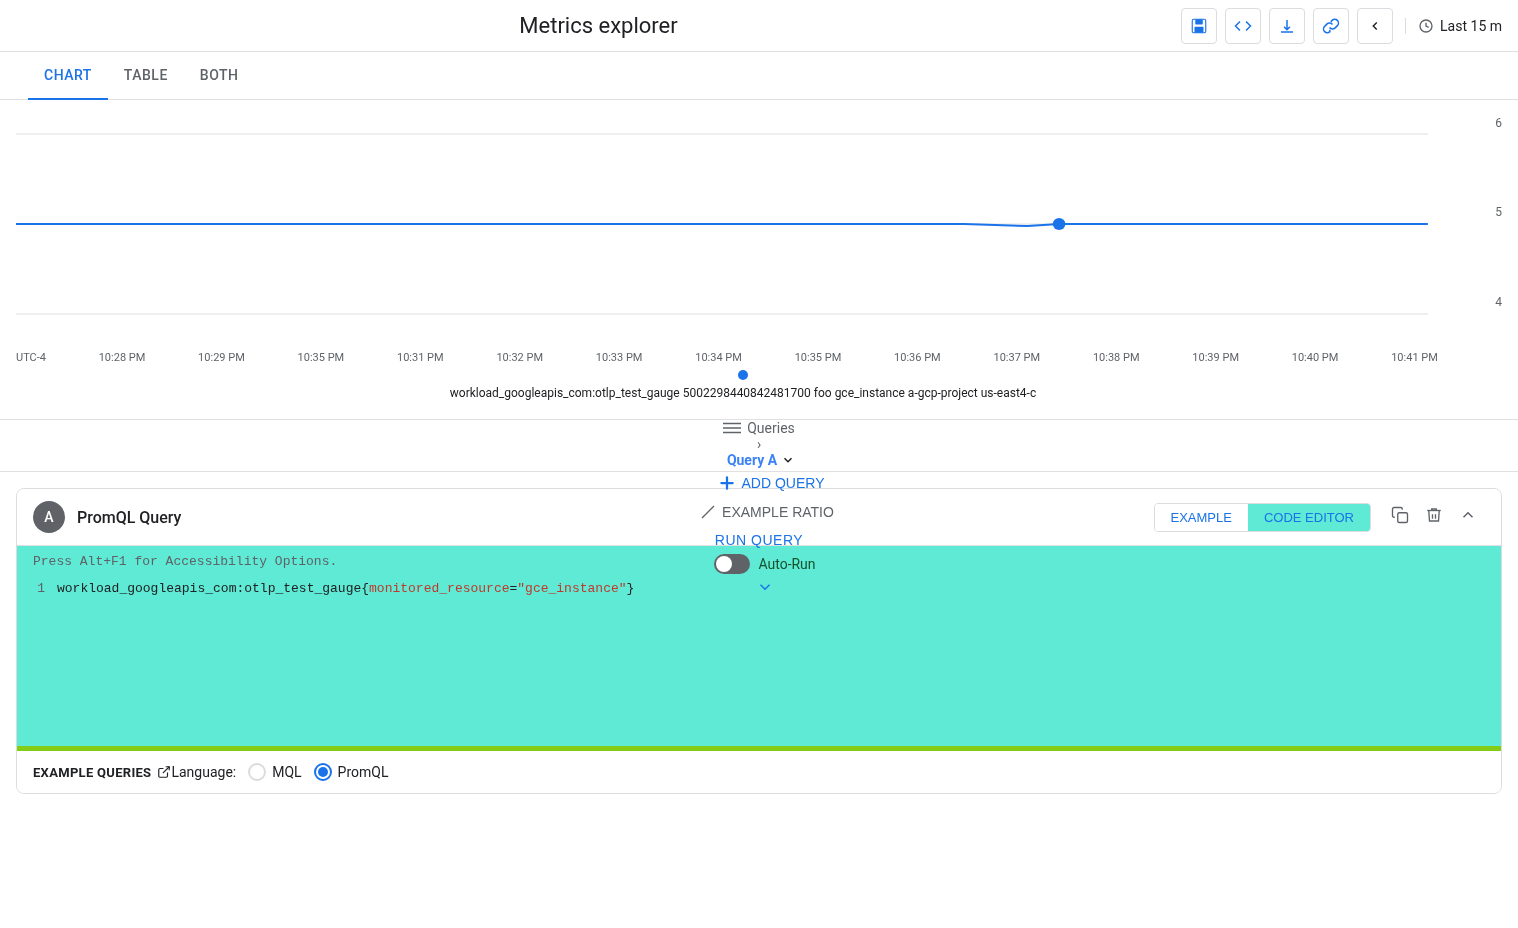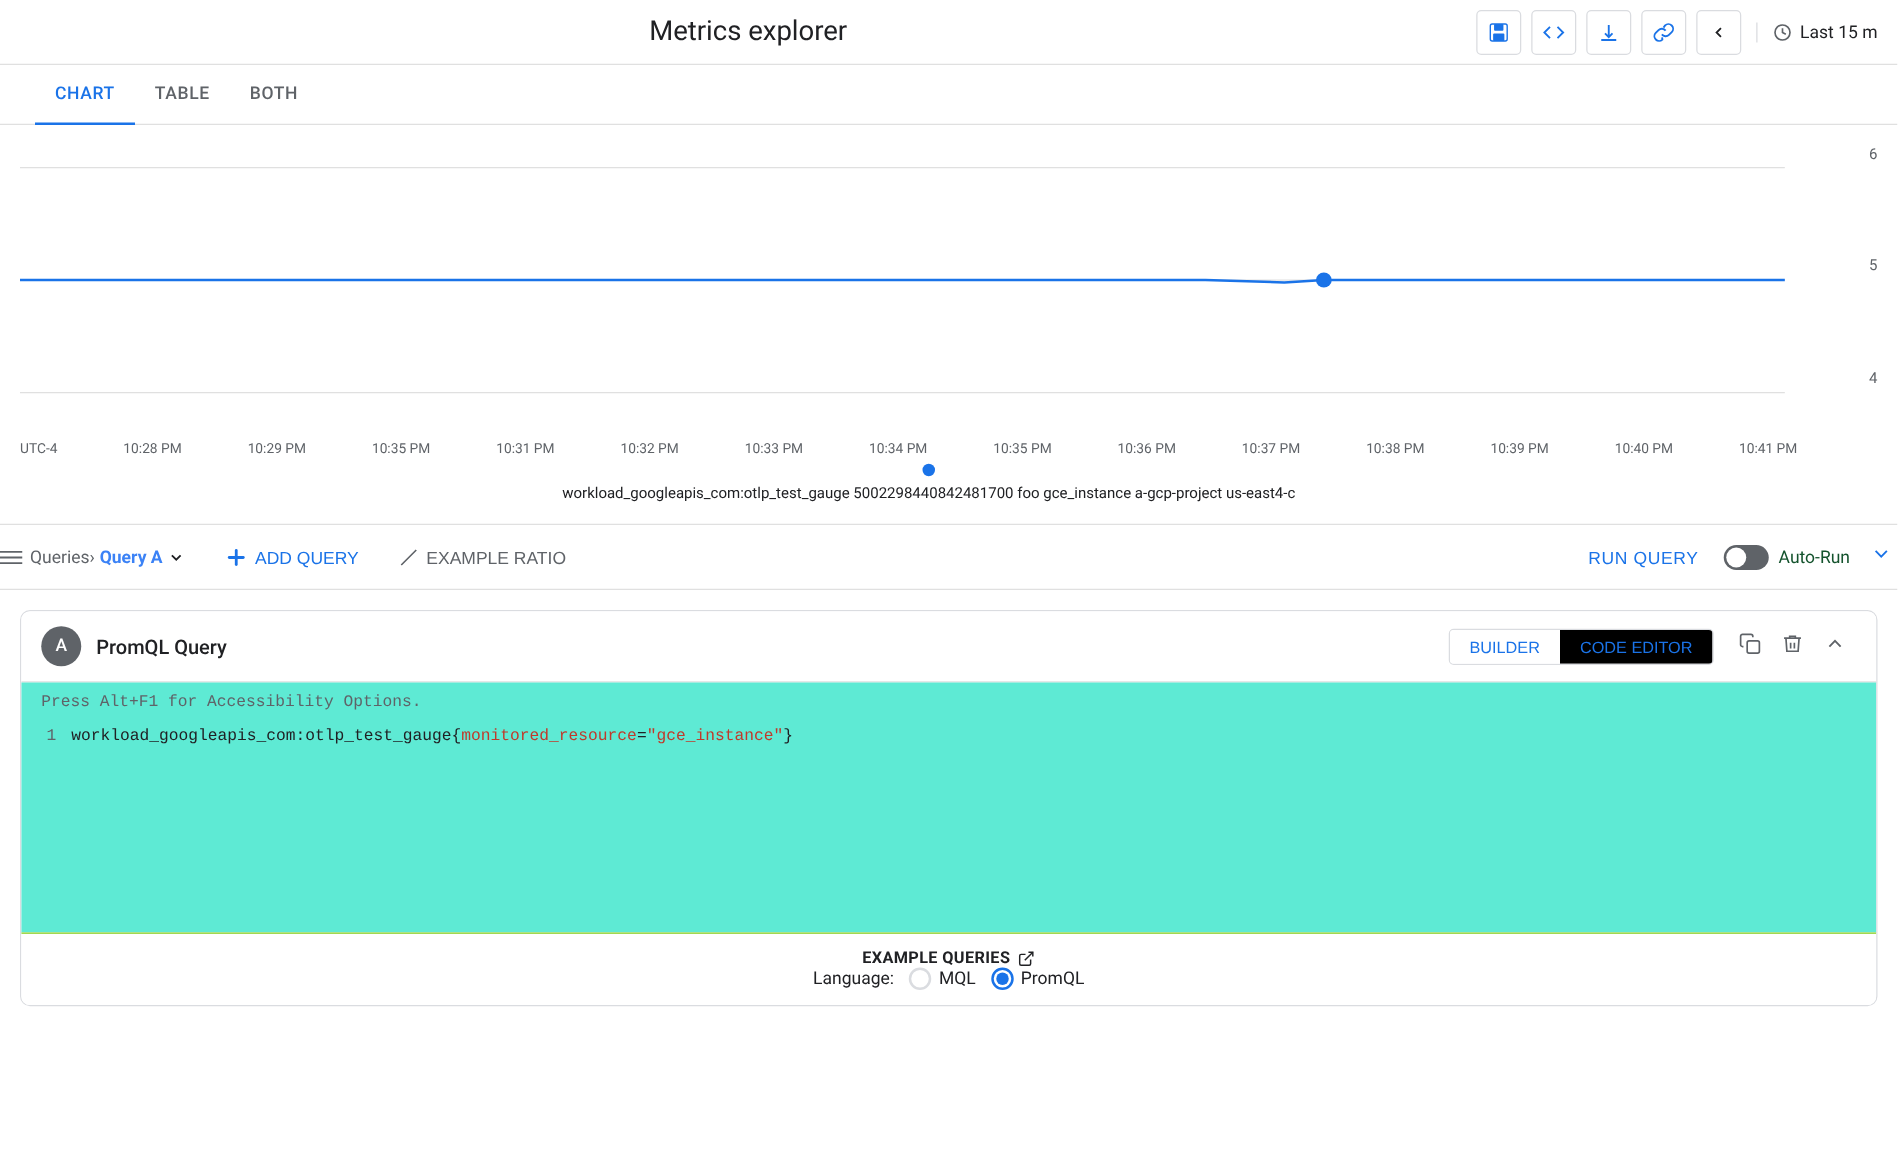--- a/index.html
+++ b/index.html
@@ -118,24 +118,25 @@
       height: 10px;
       border-radius: 50%;
       background: #1a73e8;
       flex-shrink: 0;
     }
 
     
     .query-toolbar {
       display: flex;
       align-items: center;
-      padding: 0 0;
+      padding: 0 16px;
       height: 52px;
       border-bottom: 1px solid #e0e0e0;
       gap: 0;
+      flex-direction: column;
     }
     .queries-label {
       display: flex;
       align-items: center;
       gap: 6px;
       color: #5f6368;
       font-size: 14px;
     }
     .breadcrumb-arrow {
       color: #5f6368;
@@ -265,21 +266,21 @@
     .editor-tab {
       padding: 6px 16px;
       font-size: 13px;
       font-weight: 500;
       cursor: pointer;
       border: none;
       background: #fff;
       color: #1a73e8;
     }
     .editor-tab.active {
-      background: #000000;
+      background: #5eead4;
       color: #1a73e8;
     }
     .editor-action-btn {
       background: none;
       border: none;
       cursor: pointer;
       color: #5f6368;
       font-size: 18px;
       padding: 4px 8px;
     }
@@ -318,23 +319,22 @@
     .code-key { color: #c0392b; }
     .code-eq { color: #202124; }
     .code-val { color: #c0392b; }
 
     
     .query-card-footer {
       display: flex;
       align-items: center;
       justify-content: flex-start;
       padding: 12px 16px;
-      border-top: 1px solid #84cc16;
+      border-top: 5px solid #84cc16;
       background: #fff;
-      flex-direction: column;
     }
     .example-queries-link {
       display: flex;
       align-items: center;
       gap: 6px;
       font-size: 13px;
       font-weight: 700;
       color: #202124;
       cursor: pointer;
       letter-spacing: 0.3px;
@@ -507,21 +507,21 @@
       </svg>
   </button>
 </div>
 
 <div class="query-card">
 
   <div class="query-card-header">
     <div class="query-badge">A</div>
     <span class="query-title">PromQL Query</span>
     <div class="editor-tabs">
-      <button class="editor-tab">BUILDER</button>
+      <button class="editor-tab">EXAMPLE</button>
       <button class="editor-tab active">CODE EDITOR</button>
     </div>
     <button class="editor-action-btn" title="Copy" style="margin-left:12px;">
       <svg width="18" height="18" viewBox="0 0 24 24" fill="none" stroke="#5f6368" stroke-width="1.8">
           <rect x="9" y="9" width="13" height="13" rx="2"></rect>
           <path d="M5 15H4a2 2 0 01-2-2V4a2 2 0 012-2h9a2 2 0 012 2v1"></path>
         </svg>
     </button>
     <button class="editor-action-btn" title="Delete">
       <svg width="18" height="18" viewBox="0 0 24 24" fill="none" stroke="#5f6368" stroke-width="1.8">

